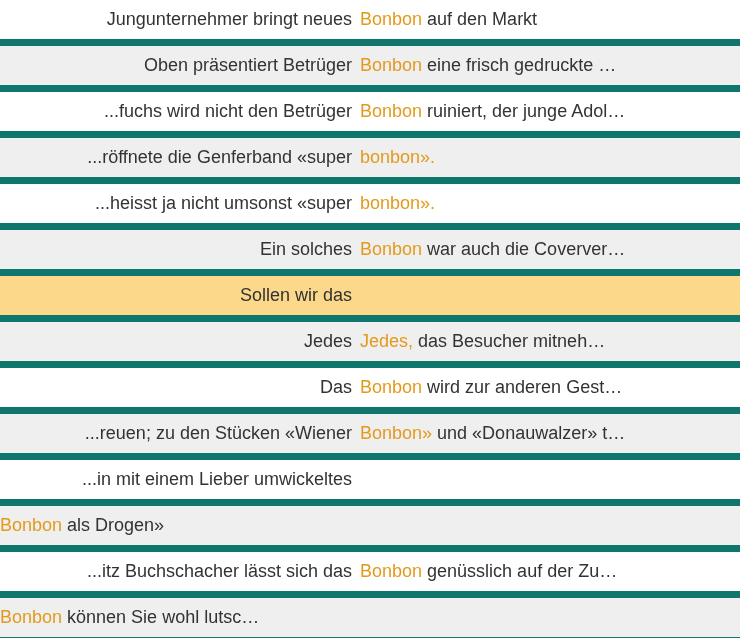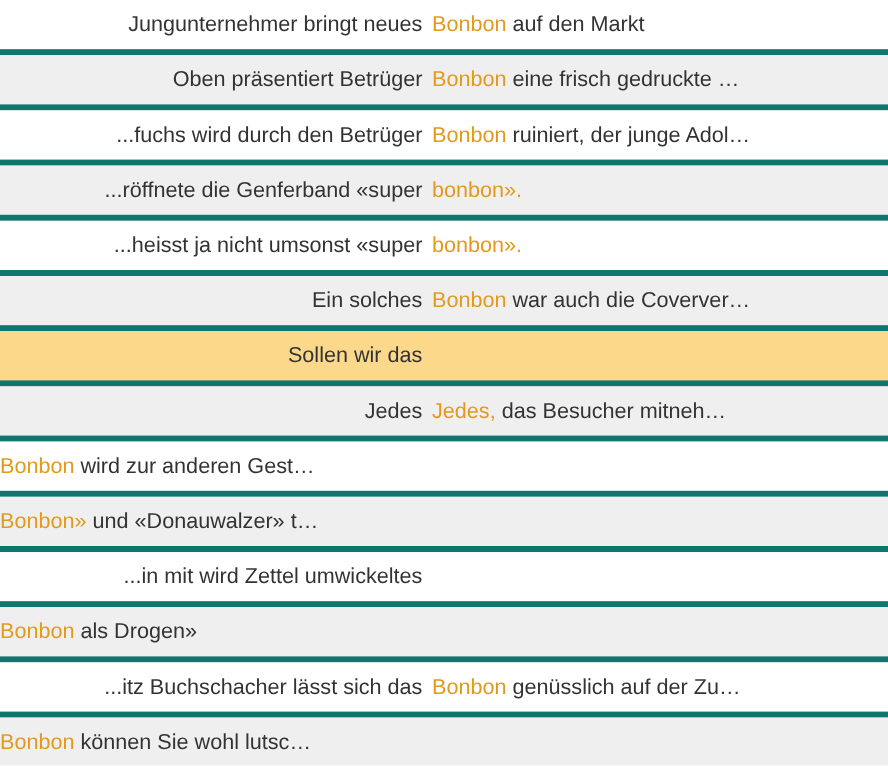--- a/index.html
+++ b/index.html
@@ -18,21 +18,21 @@
   #kwic {
     display: block;
     width: 740px;
   }
   .kwic-row {
     display: flex;
     align-items: center;
     height: 46px;
     box-sizing: border-box;
     width: 100%;
-    border-bottom: 5px solid #0f766e;
+    border-bottom: 7px solid #0f766e;
   }
   .kwic-row.even {
     background: #ffffff;
   }
   .kwic-row.odd {
     background: #efefef;
   }
   .kwic-row.selected {
     background: #fbd88a;
   }
@@ -69,21 +69,21 @@
 <div id="kwic">
     <div class="kwic-row even">
       <div class="left-ctx">Jungunternehmer bringt neues</div>
       <div class="right-ctx"><span class="kw">Bonbon</span><span class="after"> auf den Markt</span></div>
     </div>
     <div class="kwic-row odd">
       <div class="left-ctx">Oben präsentiert Betrüger</div>
       <div class="right-ctx"><span class="kw">Bonbon</span><span class="after"> eine frisch gedruckte …</span></div>
     </div>
     <div class="kwic-row even">
-      <div class="left-ctx">...fuchs wird durch den Betrüger</div>
+      <div class="left-ctx">...fuchs wird nicht den Betrüger</div>
       <div class="right-ctx"><span class="kw">Bonbon</span><span class="after"> ruiniert, der junge Adol…</span></div>
     </div>
     <div class="kwic-row odd">
       <div class="left-ctx">...röffnete die Genferband «super</div>
       <div class="right-ctx"><span class="kw">bonbon».</span><span class="after"></span></div>
     </div>
     <div class="kwic-row even">
       <div class="left-ctx">...heisst ja nicht umsonst «super</div>
       <div class="right-ctx"><span class="kw">bonbon».</span><span class="after"></span></div>
     </div>
@@ -92,27 +92,29 @@
       <div class="right-ctx"><span class="kw">Bonbon</span><span class="after"> war auch die Coverver…</span></div>
     </div>
     <div class="kwic-row even selected">
       <div class="left-ctx">Sollen wir das</div>
     </div>
     <div class="kwic-row odd">
       <div class="left-ctx">Jedes</div>
       <div class="right-ctx"><span class="kw">Jedes,</span><span class="after"> das Besucher mitneh…</span></div>
     </div>
     <div class="kwic-row even">
+      <div class="left-ctx">Das</div>
       <div class="right-ctx"><span class="kw">Bonbon</span><span class="after"> wird zur anderen Gest…</span></div>
     </div>
     <div class="kwic-row odd">
+      <div class="left-ctx">...reuen; zu den Stücken «Wiener</div>
       <div class="right-ctx"><span class="kw">Bonbon»</span><span class="after"> und «Donauwalzer» t…</span></div>
     </div>
     <div class="kwic-row even">
-      <div class="left-ctx">...in mit wird Zettel umwickeltes</div>
+      <div class="left-ctx">...in mit einem Lieber umwickeltes</div>
     </div>
     <div class="kwic-row odd">
       <div class="right-ctx"><span class="kw">Bonbon</span><span class="after"> als Drogen»</span></div>
     </div>
     <div class="kwic-row even">
       <div class="left-ctx">...itz Buchschacher lässt sich das</div>
       <div class="right-ctx"><span class="kw">Bonbon</span><span class="after"> genüsslich auf der Zu…</span></div>
     </div>
     <div class="kwic-row odd">
       <div class="right-ctx"><span class="kw">Bonbon</span><span class="after"> können Sie wohl lutsc…</span></div>

